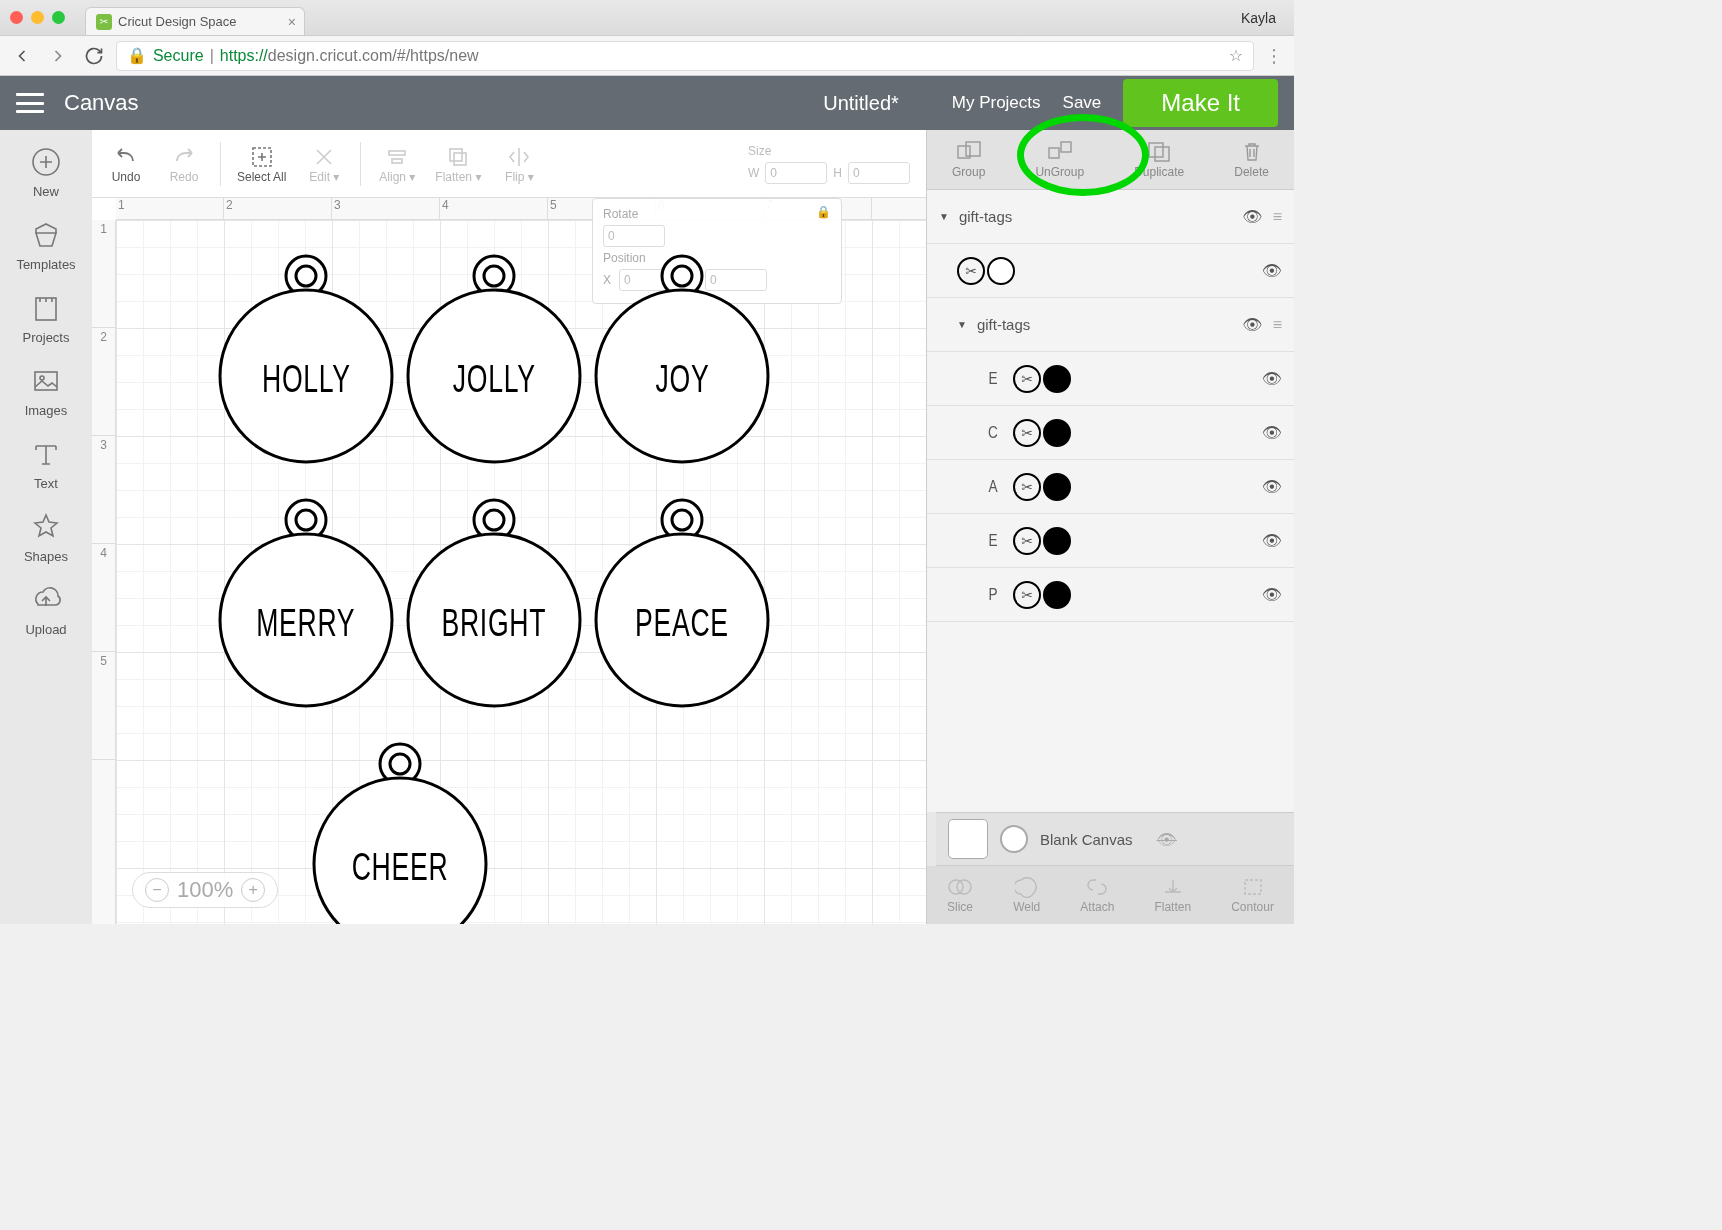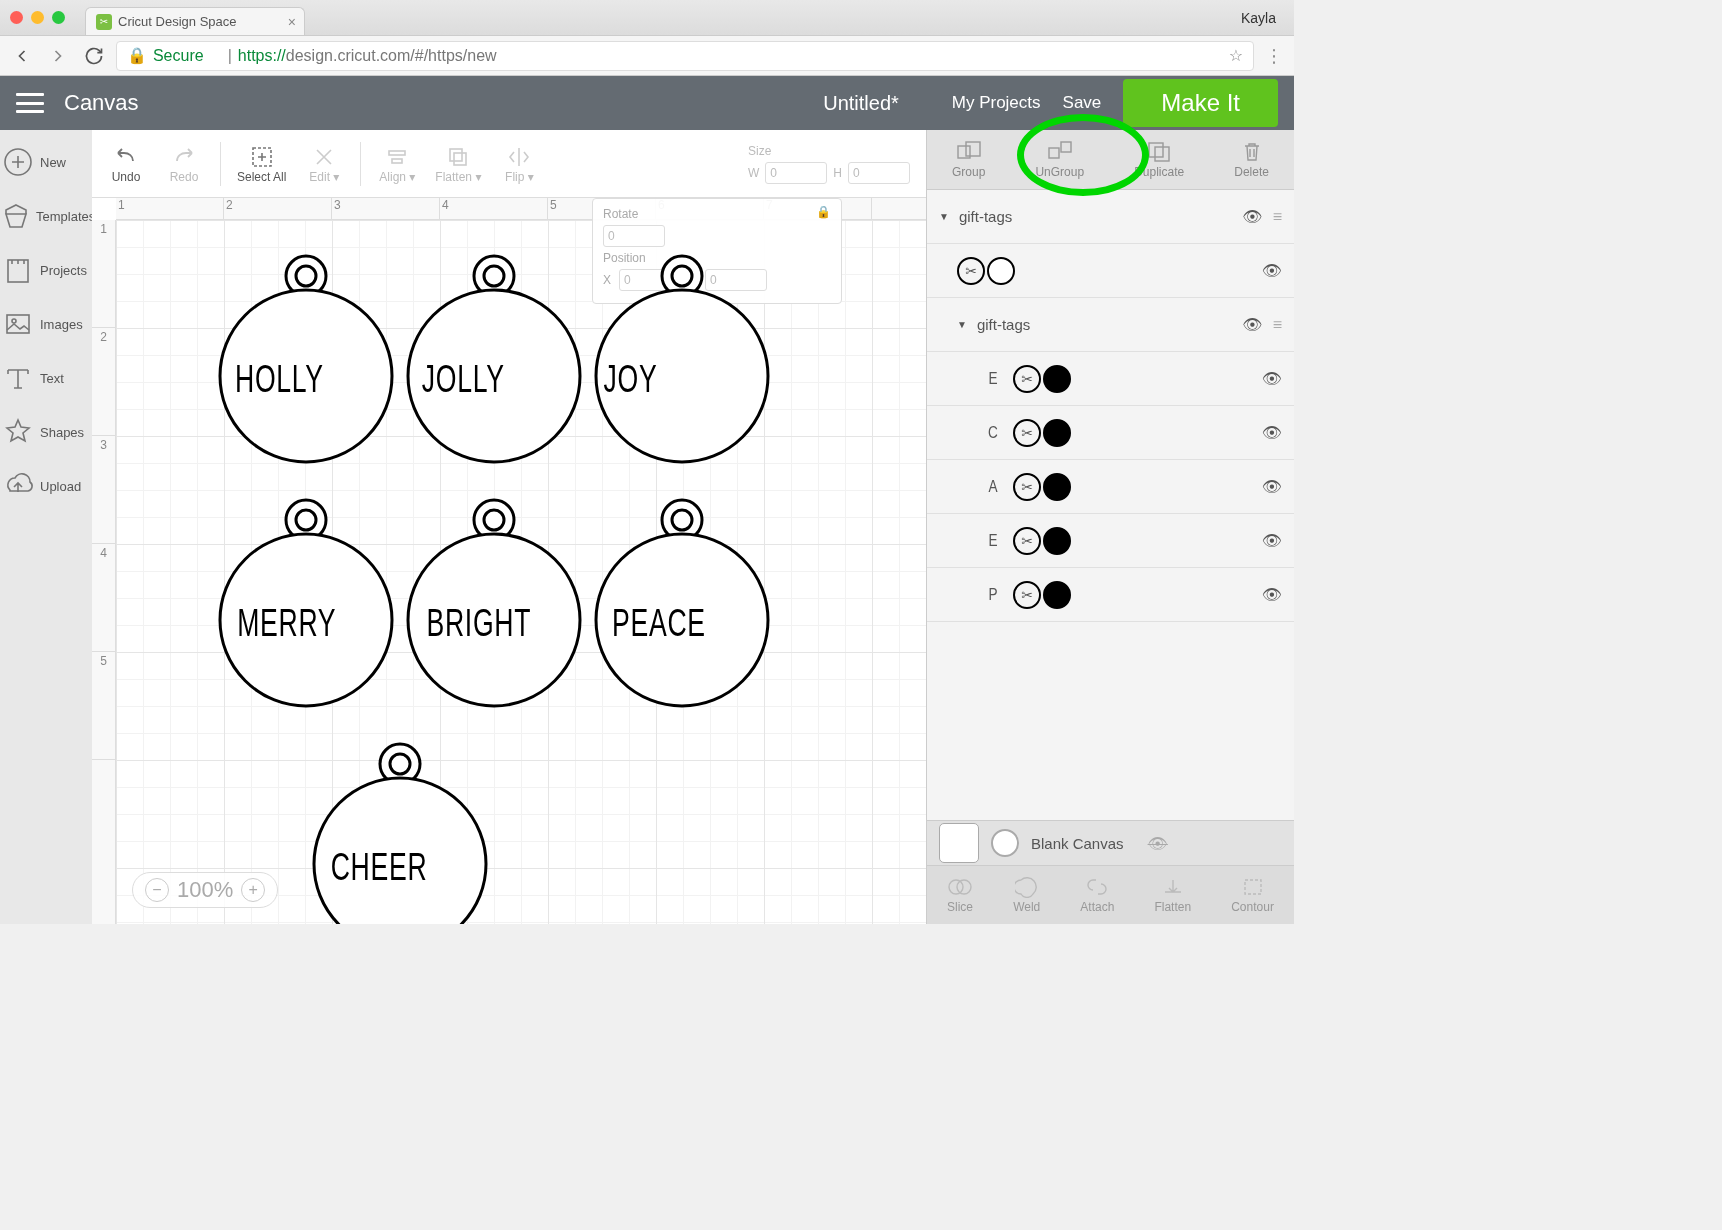--- a/index.html
+++ b/index.html
@@ -14,39 +14,39 @@
   .tabstrip { display:flex; align-items:flex-end; height:100%; }
   .tab { background:#f5f5f5; border:1px solid #ccc; border-bottom:none; border-radius:6px 6px 0 0; height:28px; padding:0 30px 0 10px; display:flex; align-items:center; gap:6px; font-size:13px; color:#555; position:relative; min-width:220px;}
   .tab .favicon { width:16px; height:16px; background:#7cc043; border-radius:3px; display:flex; align-items:center; justify-content:center; color:#fff; font-size:10px; }
   .tab .close { position:absolute; right:8px; color:#888; font-size:14px;}
   .profile-name { margin-left:auto; font-size:14px; color:#333; padding-right:8px;}
   .addressbar-row { height:40px; background:#f5f5f5; display:flex; align-items:center; padding:0 8px; gap:8px; border-bottom:1px solid #ccc;}
   .nav-icon { width:28px; height:28px; display:flex; align-items:center; justify-content:center; color:#888;}
   .nav-icon.active { color:#555; }
   .address { flex:1; height:30px; background:#fff; border:1px solid #ddd; border-radius:4px; display:flex; align-items:center; padding:0 10px; font-size:16px; color:#333;}
   .address .lock { color:#0a8a3a; margin-right:6px; }
-  .address .secure { color:#0a8a3a; margin-right:24px;}
+  .address .secure { color:#0a8a3a; margin-right:6px;}
   .address .sep { color:#888; margin-right:6px;}
   .address .url-gray { color:#777; }
   .star { color:#888; margin-left:8px; }
   .menu3 { color:#888; width:24px; text-align:center; font-size:18px; }
 
   
   .app-header { height:54px; background:#646b72; display:flex; align-items:center; color:#fff; padding:0 16px; }
   .hamburger { width:28px; height:20px; display:flex; flex-direction:column; justify-content:space-between; margin-right:20px; cursor:pointer;}
   .hamburger span{ height:3px; background:#fff; border-radius:1px; }
   .canvas-label { font-size:22px; font-weight:300; }
   .doc-title { position:absolute; left:50%; transform:translateX(-50%); font-size:20px; font-weight:300; }
   .header-right { margin-left:auto; display:flex; align-items:center; gap:22px; font-size:17px;}
   .make-it { background:#60c31e; color:#fff; padding:10px 38px; border-radius:4px; font-size:24px; cursor:pointer;}
 
   
   .app-body { display:flex; height: calc(924px - 36px - 40px - 54px); }
   .left-sidebar { width:92px; background:#e8e8e8; display:flex; flex-direction:column; align-items:center; padding-top:14px; gap:18px; }
-  .left-item { display:flex; flex-direction:row; align-items:center; gap:4px; color:#555; font-size:13px; cursor:pointer; width:100%;text-align:right;}
+  .left-item { display:flex; flex-direction:column; align-items:center; gap:4px; color:#555; font-size:13px; cursor:pointer; width:100%;text-align:right;}
   .left-item .icon { width:36px; height:36px; display:flex; align-items:center; justify-content:center; }
   .left-item svg { stroke:#777; fill:none; stroke-width:1.6; }
 
   .center { flex:1; display:flex; flex-direction:column; background:#fff; position:relative; }
   .toolbar { height:68px; border-bottom:1px solid #ddd; display:flex; align-items:center; padding:0 8px; gap:6px; background:#fff;}
   .tool-btn { display:flex; flex-direction:column; align-items:center; font-size:12px; color:#555; padding:4px 6px; min-width:52px;}
   .tool-btn .icon { height:26px; display:flex; align-items:center; justify-content:center; color:#999;}
   .tool-btn.disabled { color:#bbb; }
   .tool-btn.disabled .icon { color:#ccc; }
   .tool-sep { width:1px; height:44px; background:#e0e0e0; margin:0 4px;}
@@ -60,21 +60,21 @@
   .ruler-v { position:absolute; top:22px; left:0; width:24px; bottom:0; background:#f8f8f8; border-right:1px solid #ddd; display:flex; flex-direction:column;}
   .ruler-v .tick { height:108px; border-bottom:1px solid #ddd; font-size:12px; color:#888; padding-top:2px; text-align:center;}
   .grid { position:absolute; top:22px; left:24px; right:0; bottom:0;
     background-image:
       linear-gradient(#e5e5e5 1px, transparent 1px),
       linear-gradient(90deg,#e5e5e5 1px, transparent 1px),
       linear-gradient(#f2f2f2 1px, transparent 1px),
       linear-gradient(90deg,#f2f2f2 1px, transparent 1px);
     background-size:108px 108px,108px 108px,27px 27px,27px 27px;
   }
-  .tag { position:absolute; display:flex; flex-direction:column; align-items:flex-start;}
+  .tag { position:absolute; display:flex; flex-direction:column; align-items:center;}
   .tag-svg { width:180px; height:212px; }
   .tag-label { position:absolute; top:106px; font-family: "Arial Narrow", Arial, sans-serif; font-weight:500; letter-spacing:1px; font-size:38px; color:#000; transform:scaleX(0.7); white-space:nowrap;}
   .zoom-ctrl { position:absolute; bottom:16px; left:40px; display:flex; align-items:center; gap:8px; background:rgba(255,255,255,0.85); border:1px solid #ddd; border-radius:18px; padding:4px 12px; color:#aaa; font-size:22px;}
   .zoom-ctrl .btn { width:24px;height:24px;border:1px solid #ccc;border-radius:50%;display:flex;align-items:center;justify-content:center;font-size:16px;color:#aaa;}
 
   .floating-panel { position:absolute; top:0; left:500px; background:rgba(255,255,255,0.94); border:1px solid #ddd; border-radius:4px; padding:8px 10px; font-size:12px; color:#aaa; width:250px;}
   .floating-panel .lock { position:absolute; top:6px; right:10px; }
   .floating-panel .fp-row { display:flex; align-items:center; gap:8px; margin:4px 0;}
   .floating-panel input { width:62px; height:22px; border:1px solid #ddd; border-radius:3px; font-size:12px; padding:0 4px; color:#bbb;}
 
@@ -92,21 +92,21 @@
   .layer-row.indent-2 { padding-left:56px; }
   .layer-row .chev { font-size:10px;}
   .layer-row .spacer { flex:1; }
   .eye { font-size:16px; color:#555; }
   .grip { font-size:16px; color:#aaa; }
   .layer-icons { display:flex; align-items:center; gap:2px;}
   .scissor-circle { width:28px;height:28px;border:2px solid #000;border-radius:50%;display:flex;align-items:center;justify-content:center;font-size:14px;}
   .swatch { width:28px;height:28px;border:2px solid #000;border-radius:50%; }
   .swatch.black { background:#000; } .swatch.white { background:#fff;}
   .letter-label { width:20px; text-align:center; font-size:17px; font-family:"Arial Narrow",Arial,sans-serif; transform:scaleX(0.8);}
-  .canvas-row { height:46px; background:#e2e2e2; border-top:1px solid #ccc; border-bottom:1px solid #ccc; display:flex; align-items:center; padding:0 12px; gap:12px; font-size:15px; color:#555;}
+  .canvas-row { height:54px; background:#e2e2e2; border-top:1px solid #ccc; border-bottom:1px solid #ccc; display:flex; align-items:center; padding:0 12px; gap:12px; font-size:15px; color:#555;margin-left:9px;}
   .canvas-swatch { width:40px;height:40px;border:1px solid #aaa;border-radius:5px;background:#fff;}
   .canvas-circle { width:28px;height:28px;border:2px solid #aaa;border-radius:50%;background:#fff;}
   .rp-bottom { height:58px; display:flex; justify-content:space-around; align-items:center; background:#dcdcdc;}
   .rp-bottom-item { display:flex; flex-direction:column; align-items:center; font-size:12px; color:#999; gap:2px;}
 </style>
 </head>
 <body>
 
 <div class="browser-chrome">
   <div class="titlebar">

